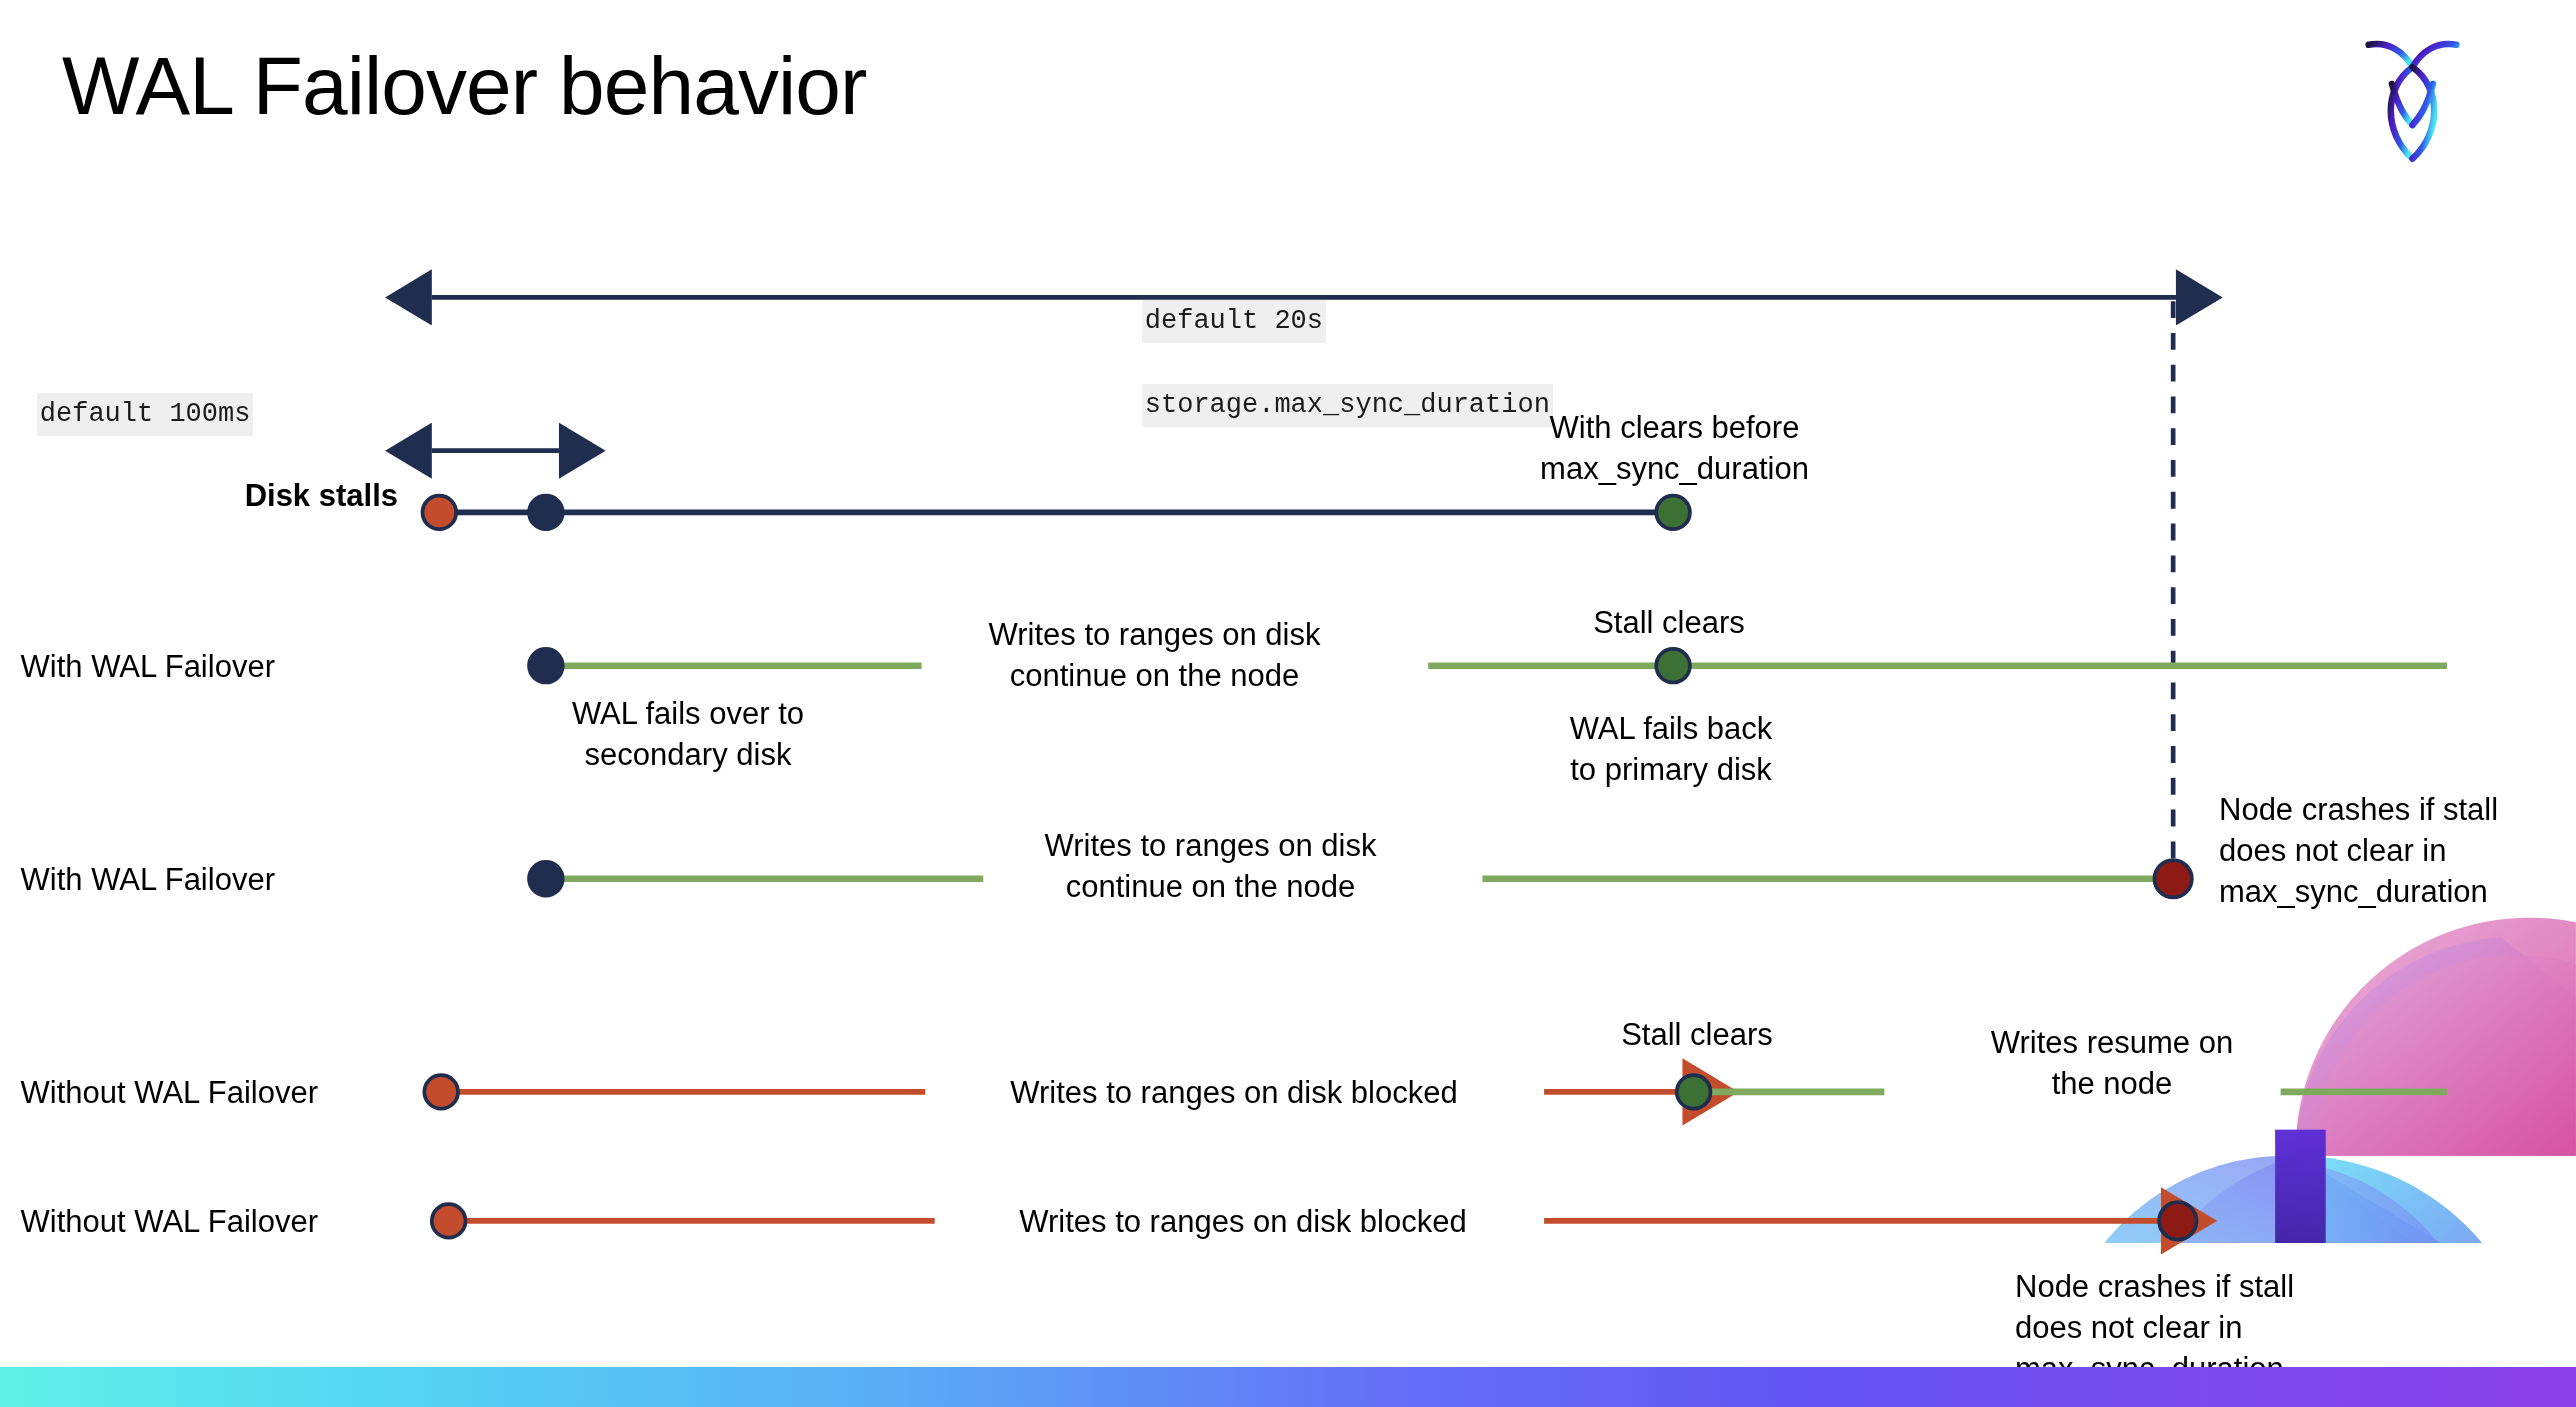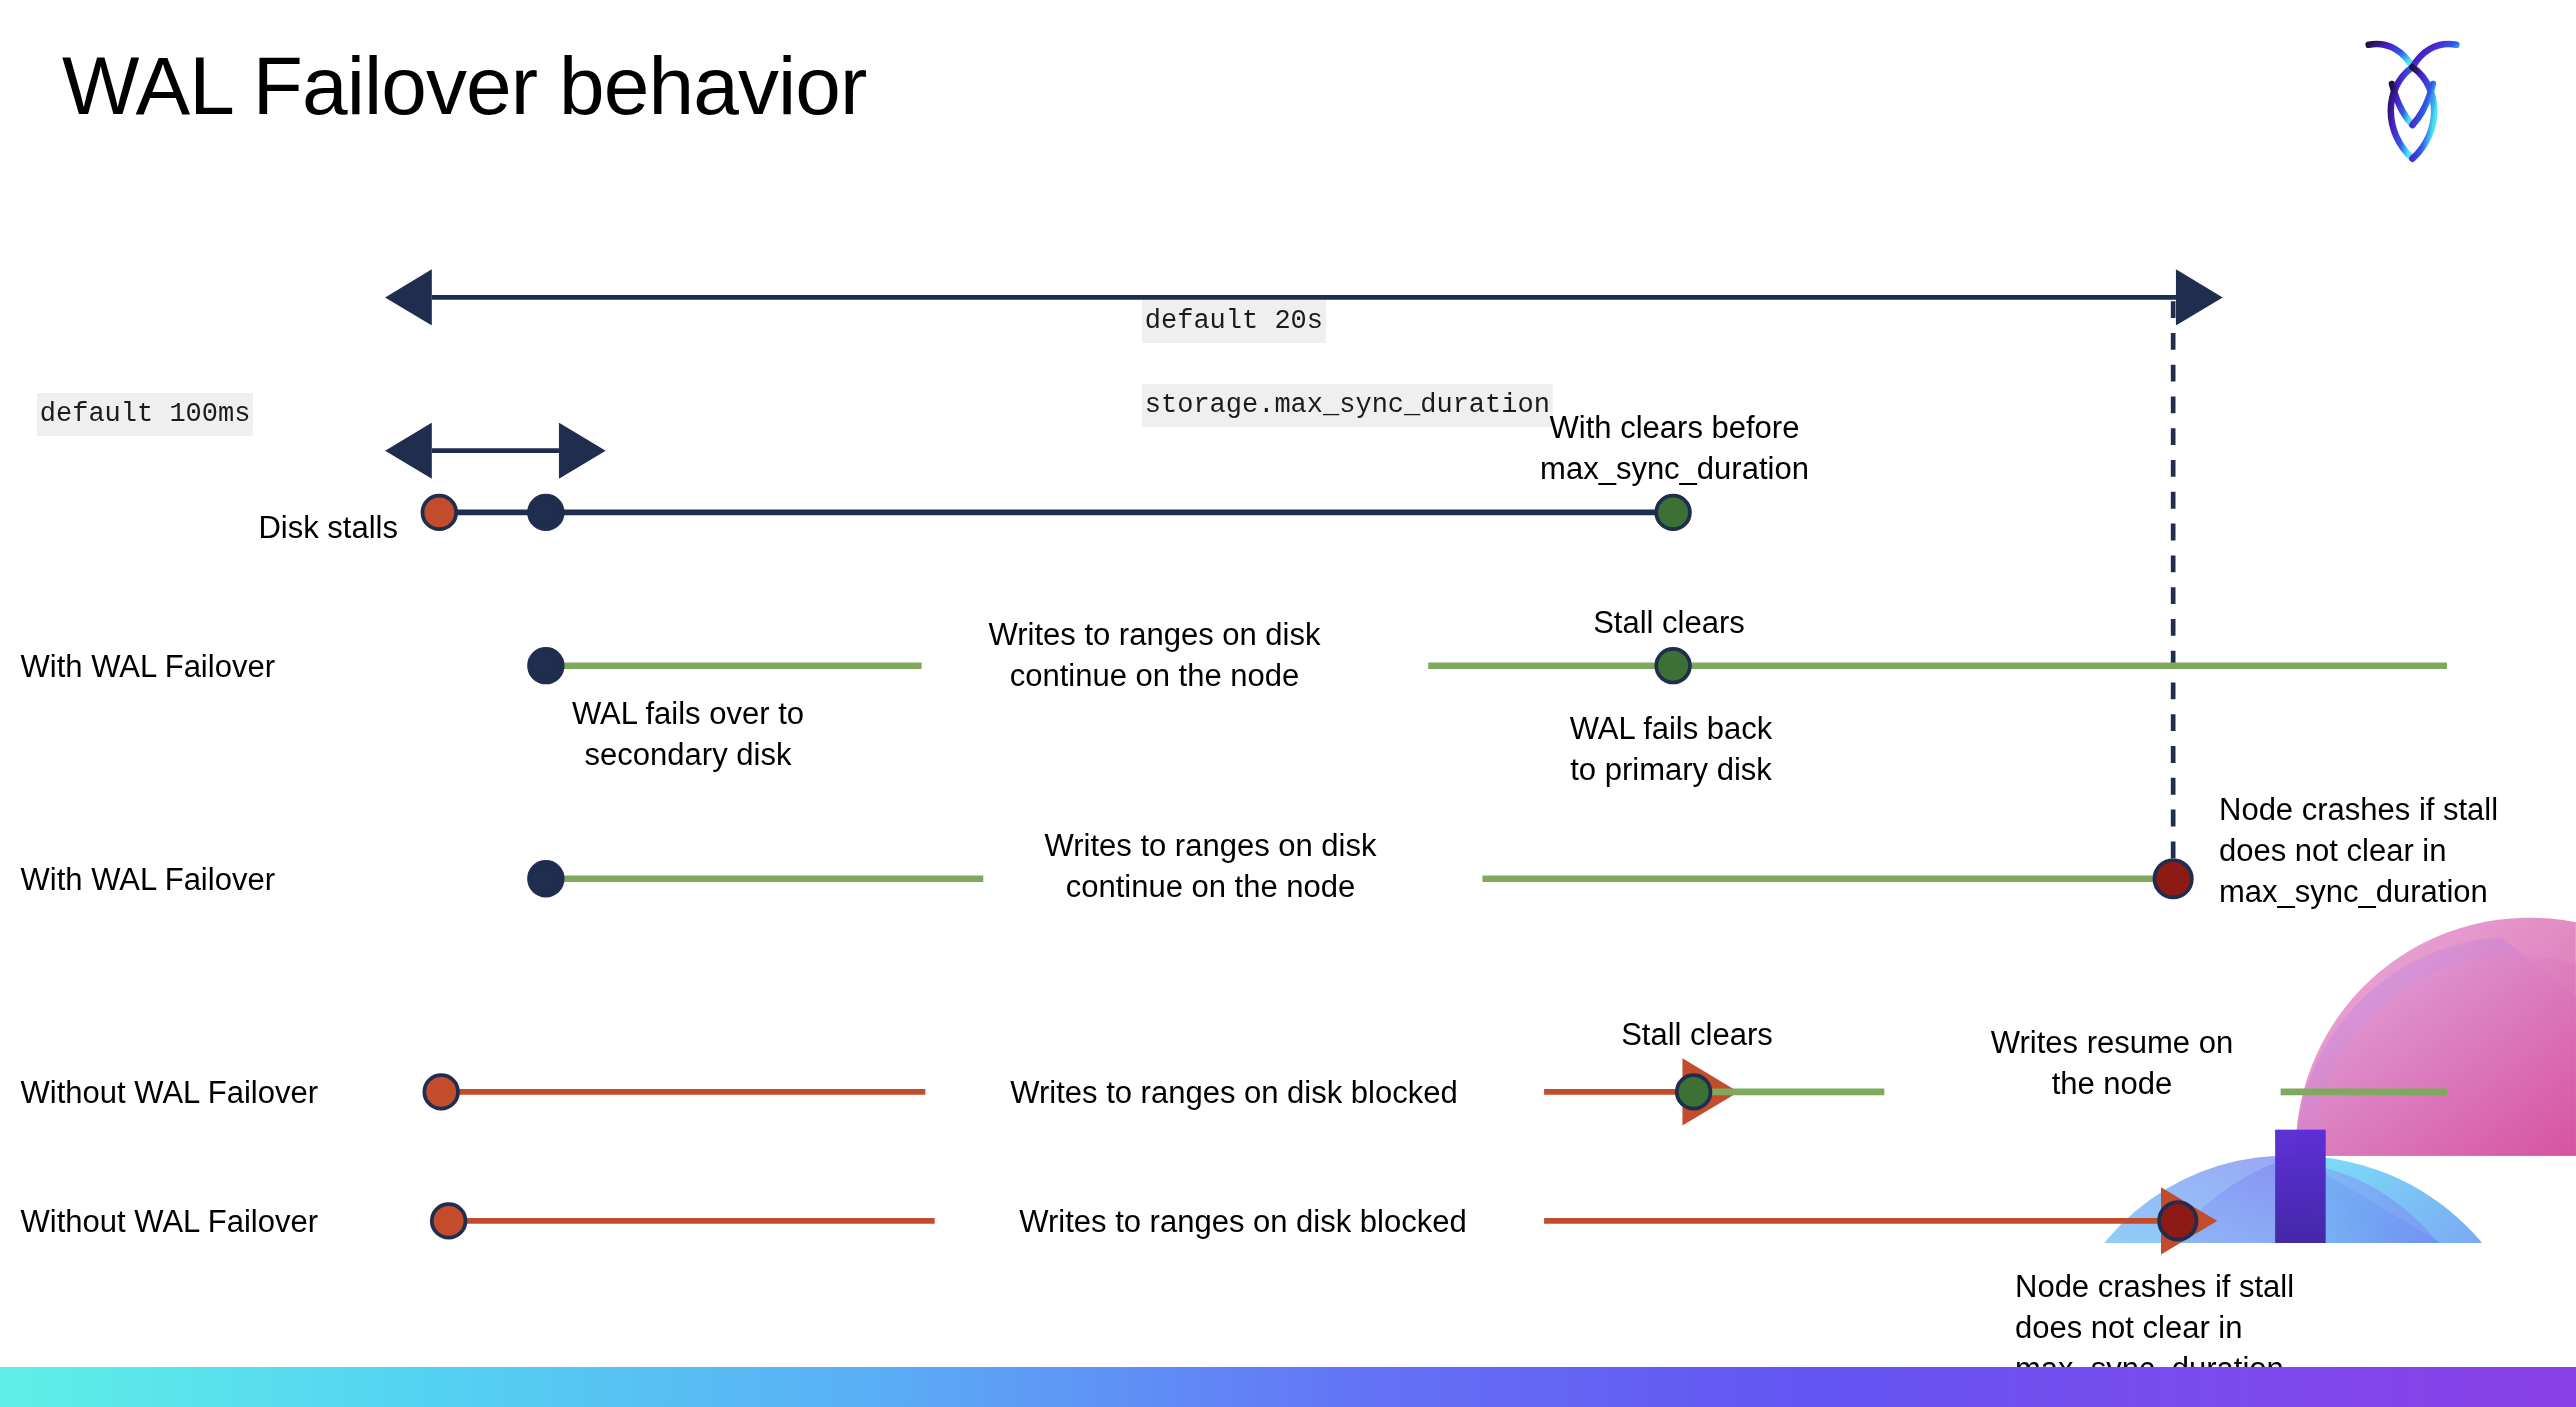--- a/index.html
+++ b/index.html
@@ -192,21 +192,21 @@
 
   <div class="codelbl" style="left:1142px;top:259px;">
     <span>default 20s</span><br>
     <span>storage.max_sync_duration</span>
   </div>
 
   <div class="codelbl" style="left:37px;top:352px;">
     <span>default 100ms</span><br>
   </div>
 
-  <div class="lbl r" style="left:0px;top:508px;width:398px;">Disk stalls</div>
+  <div class="lbl r" style="left:0px;top:476px;width:398px;font-weight:bold;">Disk stalls</div>
   <div class="lbl l" style="left:20.6px;top:647px;width:486px;">With WAL Failover</div>
   <div class="lbl l" style="left:20.6px;top:860px;width:486px;">With WAL Failover</div>
   <div class="lbl l" style="left:20.6px;top:1073px;width:523px;">Without WAL Failover</div>
   <div class="lbl l" style="left:20.6px;top:1202px;width:523px;">Without WAL Failover</div>
 
   <div class="lbl c" style="left:1464px;top:408px;width:421px;">With clears before
 max_sync_duration</div>
 
   <div class="lbl c" style="left:935px;top:615px;width:439px;">Writes to ranges on disk
 continue on the node</div>

